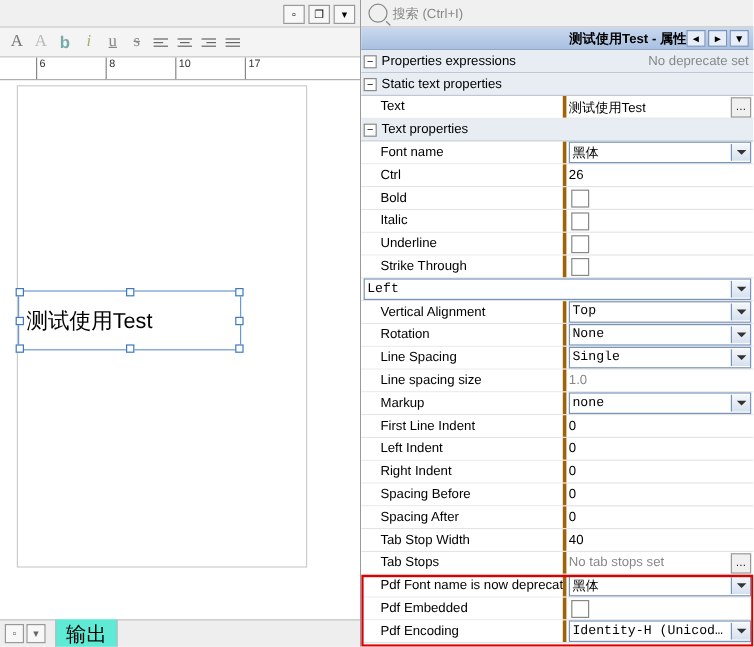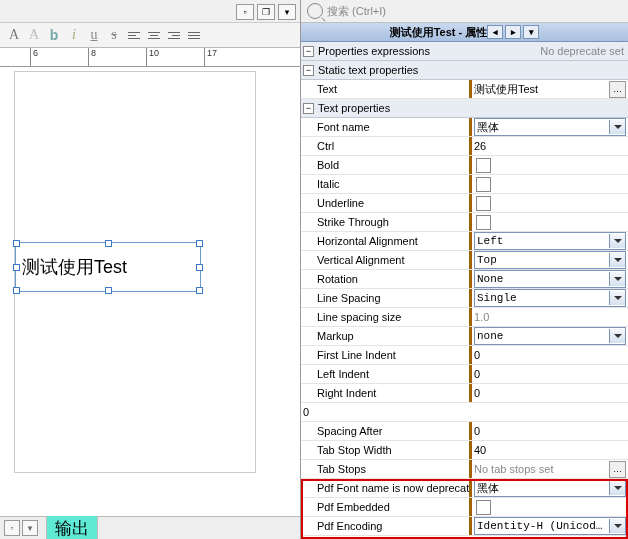--- a/index.html
+++ b/index.html
@@ -27,21 +27,21 @@
 .canvas{position:absolute;left:14px;top:4px;width:240px;height:400px;background:#fff;border:1px solid #ccc}
 .text-obj{position:absolute;left:0;top:170px;width:178px;height:48px;border:1px solid #6a9ad0;background:#fff;display:flex;align-items:center;padding-left:6px;font-family:SimHei,Arial;font-size:18px;color:#000}
 .handle{position:absolute;width:5px;height:5px;background:#fff;border:1px solid #3b78c6}
 .h-tl{left:-3px;top:-3px}.h-t{left:50%;top:-3px;margin-left:-3px}.h-tr{right:-3px;top:-3px}
 .h-l{left:-3px;top:50%;margin-top:-3px}.h-r{right:-3px;top:50%;margin-top:-3px}
 .h-bl{left:-3px;bottom:-3px}.h-b{left:50%;bottom:-3px;margin-left:-3px}.h-br{right:-3px;bottom:-3px}
 .bottom-tabs{height:22px;background:#eee;border-top:1px solid #bbb;display:flex;align-items:center;padding:0 4px;gap:8px}
 .mini-btns{display:flex;gap:2px}
 .mini-btn{width:14px;height:14px;border:1px solid #999;background:#f8f8f8;font-size:9px;display:flex;align-items:center;justify-content:center;color:#666}
 .tab{padding:2px 8px;font-size:17px;background:#5eead4;border:1px solid #bbb;border-bottom:none}
-.panel-head{height:18px;background:linear-gradient(#c9d8ef,#a8c0e0);border-bottom:1px solid #7a94b8;display:flex;align-items:center;padding:0 4px;font-size:11px;font-weight:bold;color:#000;justify-content:center}
+.panel-head{height:18px;background:linear-gradient(#c9d8ef,#a8c0e0);border-bottom:1px solid #7a94b8;display:flex;align-items:center;padding:0 4px;font-size:11px;font-weight:bold;color:#000;justify-content:flex-end}
 .panel-head .icons{display:flex;gap:2px}
 .panel-head .hicon{width:14px;height:12px;border:1px solid #7a94b8;background:#e8eef8;font-size:9px;display:flex;align-items:center;justify-content:center}
 .prop-grid{flex:1;overflow:auto;background:#fff}
 .prop-row{display:flex;align-items:stretch;min-height:18px;border-bottom:1px solid #e4e4e4;font-size:11px}
 .prop-row .label{width:148px;padding:2px 4px 2px 16px;background:#fff;border-right:3px solid #a16207;display:flex;align-items:center;white-space:nowrap;overflow:hidden}
 .prop-row .value{flex:1;display:flex;align-items:center;padding:0 2px;position:relative;min-width:0}
 .prop-row .value span{white-space:nowrap;overflow:hidden;text-overflow:ellipsis}
 .prop-row.gray .value span{color:#888}
 .section-row{display:flex;align-items:center;height:18px;background:#e8edf4;border-bottom:1px solid #c0c8d4;font-size:11px;padding-left:2px;gap:4px}
 .exp{width:9px;height:9px;border:1px solid #888;background:#fff;display:flex;align-items:center;justify-content:center;font-size:9px;line-height:9px;cursor:pointer}
@@ -207,21 +207,20 @@
             <div class="chk"></div>
           </div>
         </div>
       <div class="prop-row">
           <div class="label">Strike Through</div>
           <div class="value">
             <div class="chk"></div>
           </div>
         </div>
       <div class="prop-row">
-          <div class="label">Horizontal Alignment</div>
           <div class="value">
             <div class="combo">
               <span>Left</span>
               <div class="arrow"></div>
             </div>
           </div>
         </div>
       <div class="prop-row">
           <div class="label">Vertical Alignment</div>
           <div class="value">
@@ -276,20 +275,21 @@
             <span>0</span>
           </div>
         </div>
       <div class="prop-row">
           <div class="label">Right Indent</div>
           <div class="value">
             <span>0</span>
           </div>
         </div>
       <div class="prop-row">
+          <div class="label">Spacing Before</div>
           <div class="value">
             <span>0</span>
           </div>
         </div>
       <div class="prop-row">
           <div class="label">Spacing After</div>
           <div class="value">
             <span>0</span>
           </div>
         </div>

